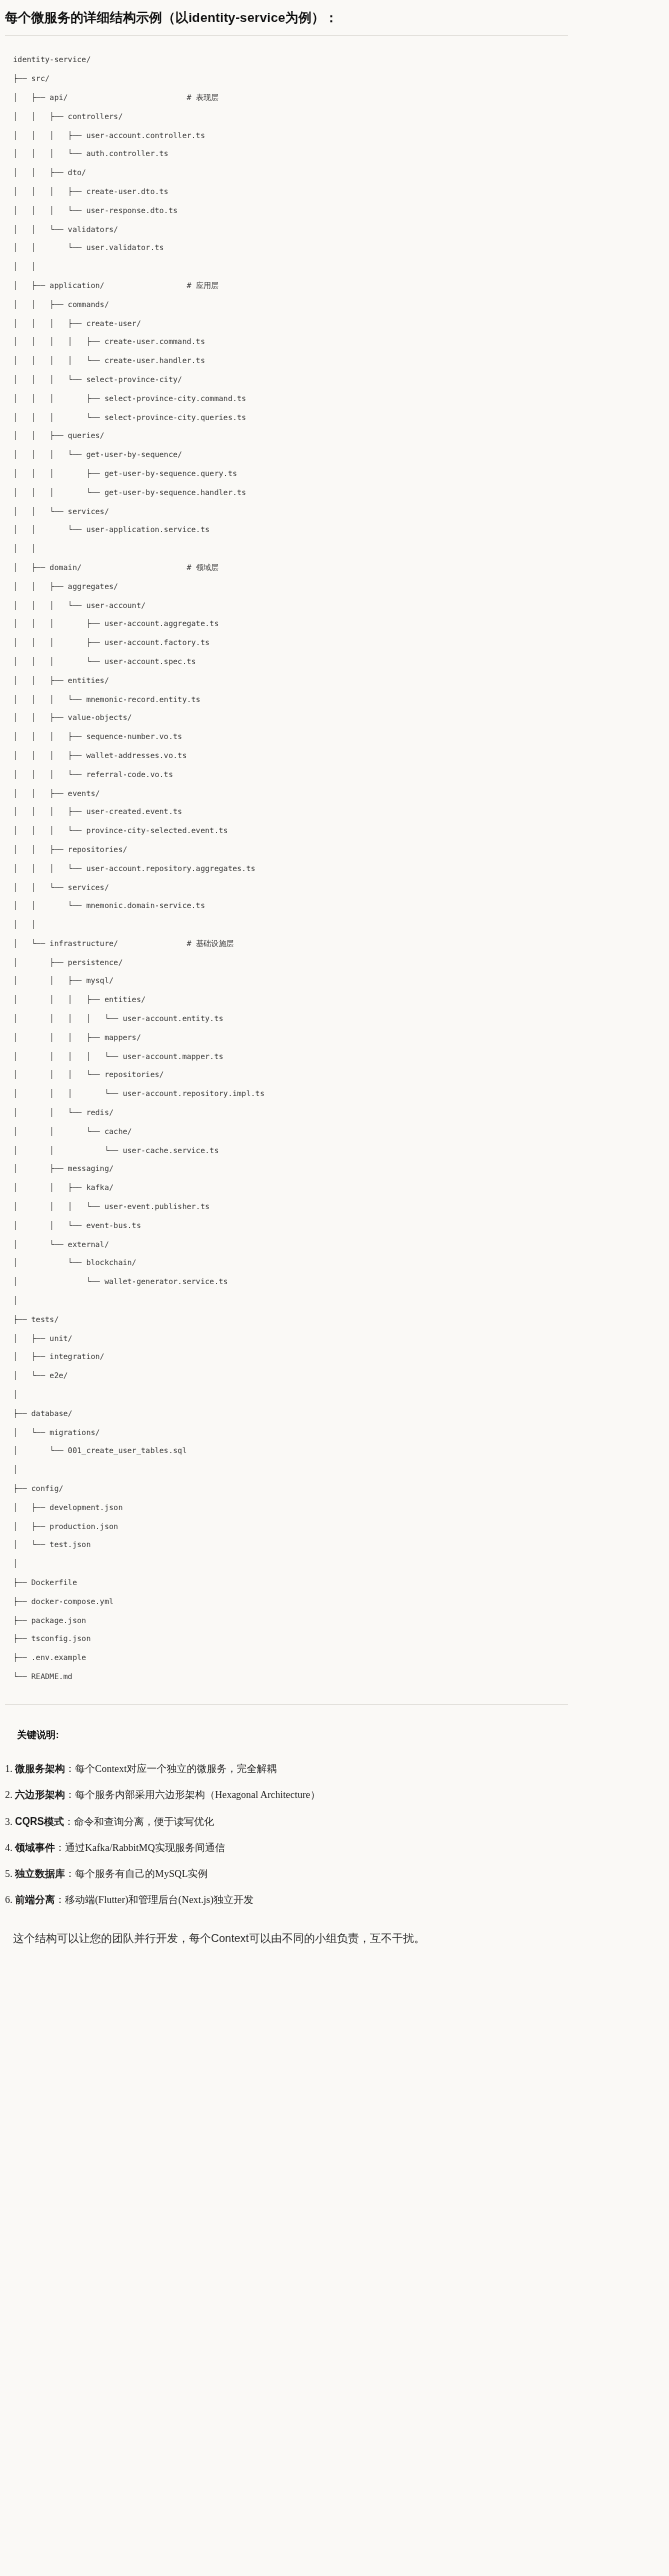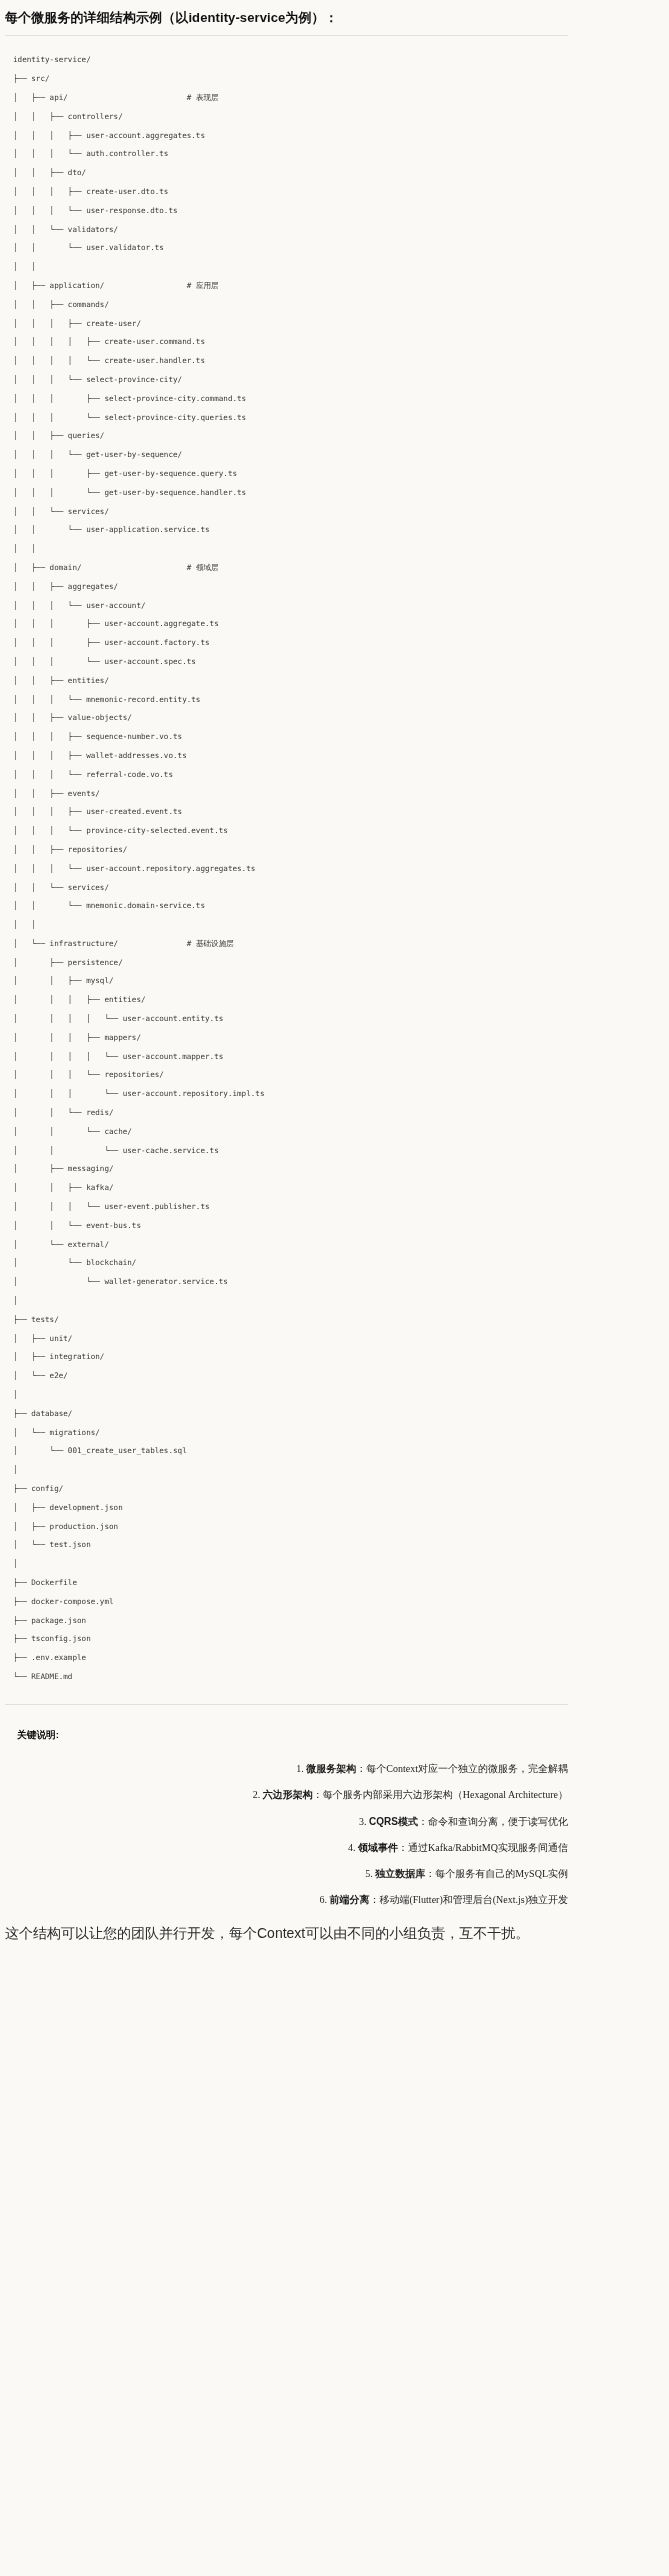--- a/index.html
+++ b/index.html
@@ -65,56 +65,55 @@
     margin:0;
     padding:0;
   }
   ol.keys li{
     font-family:"Liberation Serif", serif;
     font-size:10px;
     line-height:1.5;
     color:#1c1c1c;
     margin:0;
     padding:5.6px 0 5.6px 0;
-    text-align:right;
   }
   ol.keys li .num{ font-family:"Liberation Serif", serif; }
   ol.keys li .k{
     font-family:"Liberation Sans", sans-serif;
     font-weight:bold;
   }
   ol.keys li .sep{ font-family:"Liberation Serif", serif; }
   ol.keys li .v{ font-family:"Liberation Serif", serif; }
 
   .footer-note{
     font-family:"Liberation Sans", sans-serif;
-    font-size:14px;
+    font-size:11px;
     line-height:1.6;
     color:#2a2a2a;
-    margin:0;
+    margin:8px;
     padding:8.8px 0 11.3px 0;
   }
   .hr-top{
     border:0;
     border-top:0.6px solid #e3e1dc;
     margin:0;
   }
 </style>
 </head>
 <body>
 
 <div class="page">
 
   <h2 class="doc-title">每个微服务的详细结构示例（以identity-service为例）：</h2>
 
   <pre class="tree-block"><code id="tree-code"><span class="tree-line">identity-service/</span>
 <span class="tree-line">├── src/</span>
 <span class="tree-line">│   ├── api/                          <span class="cmt"># 表现层</span></span>
 <span class="tree-line">│   │   ├── controllers/</span>
-<span class="tree-line">│   │   │   ├── user-account.aggregates.ts</span>
+<span class="tree-line">│   │   │   ├── user-account.controller.ts</span>
 <span class="tree-line">│   │   │   └── auth.controller.ts</span>
 <span class="tree-line">│   │   ├── dto/</span>
 <span class="tree-line">│   │   │   ├── create-user.dto.ts</span>
 <span class="tree-line">│   │   │   └── user-response.dto.ts</span>
 <span class="tree-line">│   │   └── validators/</span>
 <span class="tree-line">│   │       └── user.validator.ts</span>
 <span class="tree-line">│   │</span>
 <span class="tree-line">│   ├── application/                  <span class="cmt"># 应用层</span></span>
 <span class="tree-line">│   │   ├── commands/</span>
 <span class="tree-line">│   │   │   ├── create-user/</span>

